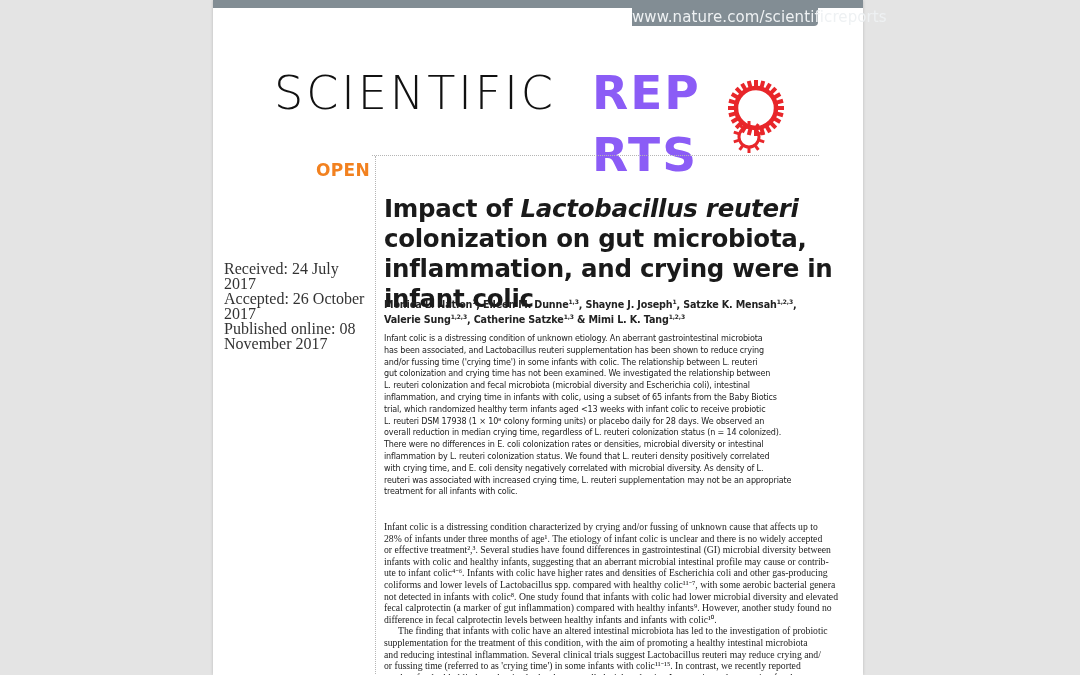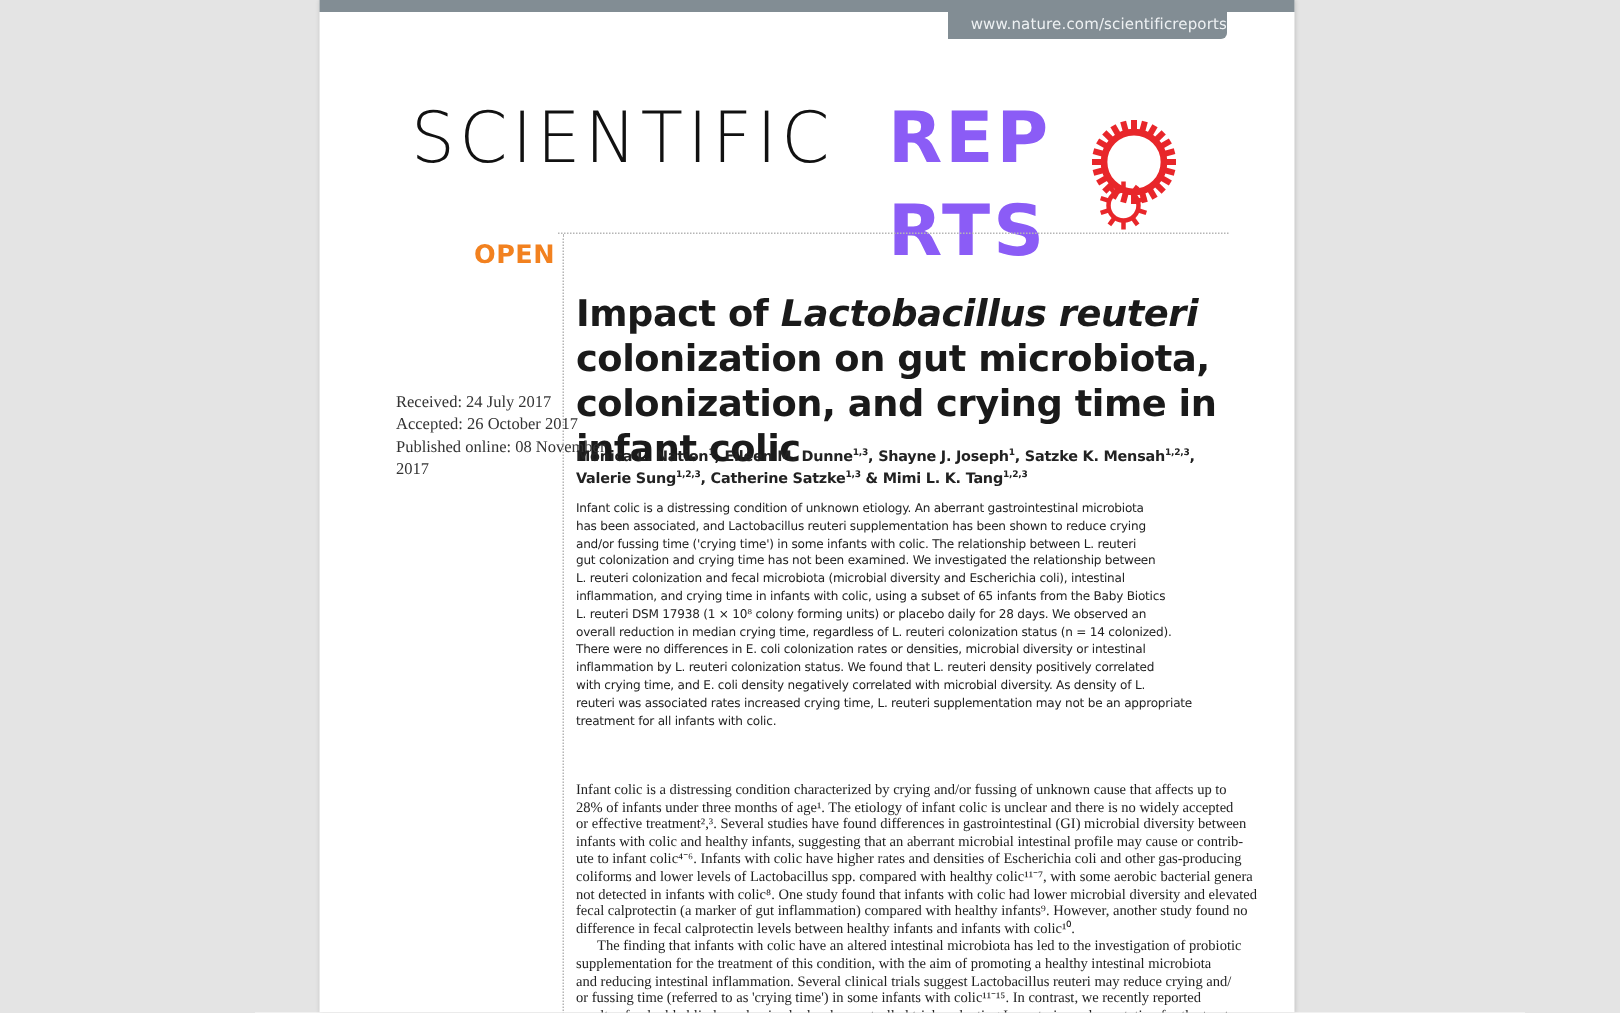--- a/index.html
+++ b/index.html
@@ -14,21 +14,21 @@
     box-shadow: 0 0 3px rgba(0,0,0,0.18);
   }
   .topbar {
     position:absolute; left:0; top:0; width:650px; height:8px;
     background:#828d94;
   }
   .url-tab {
     position:absolute; left:419px; top:8px; height:18px; width:186px;
     background:#828d94; border-radius:0 0 4px 0;
     color:#eef1f3;
-    font-family:"DejaVu Sans", sans-serif; font-size:10px;
+    font-family:"DejaVu Sans", sans-serif; font-size:15px;
     line-height:18px; text-align:right; letter-spacing:0.1px;
   }
   .masthead {
     position:absolute; left:45px; top:62px; height:70px; width:570px;margin-left:16px;
   }
   .mast-light {
     position:absolute; left:0; top:0;
     font-family:"DejaVu Sans", sans-serif; font-weight:200;
     font-size:47px; letter-spacing:3px; color:#111; line-height:62px;
     transform:scaleX(0.98); transform-origin:left;
@@ -59,22 +59,22 @@
   .title {
     position:absolute; left:171px; top:158px; width:440px;
     font-family:"DejaVu Sans", sans-serif; font-weight:bold;
     font-size:24.5px; line-height:30px; color:#1a1a1a;
     letter-spacing:-0.3px;
     margin-top:36px;
   }
   .title i { font-style:italic; }
   .dates {
     position:absolute; left:11px; top:261px; width:150px;
-    font-family:"Liberation Serif", serif; font-size:11px;
-    line-height:15px; color:#333;margin-left:40px;
+    font-family:"Liberation Serif", serif; font-size:16px;
+    line-height:15px; color:#333;
   }
   .authors {
     position:absolute; left:171px; top:297px; width:440px;
     font-family:"DejaVu Sans", sans-serif; font-weight:bold;
     font-size:9.6px; line-height:15px; color:#222;
     letter-spacing:-0.15px;
   }
   .authors sup { font-size:6px; vertical-align:4px; line-height:0; }
   .abstract {
     position:absolute; left:171px; top:333px; width:440px;
@@ -149,21 +149,21 @@
   </div>
 
   <div class="hrule"></div>
   <div class="vrule"></div>
 
   <div class="open-label">OPEN</div>
 
   <div class="title">
     <div class="line"><span>Impact of </span><i>Lactobacillus reuteri</i></div>
     <div class="line">colonization on gut microbiota,</div>
-    <div class="line">colonization, and crying time in</div>
+    <div class="line">inflammation, and crying were in</div>
     <div class="line">infant colic</div>
   </div>
 
   <div class="dates">
     <div>Received: 24 July 2017</div>
     <div>Accepted: 26 October 2017</div>
     <div>Published online: 08 November 2017</div>
   </div>
 
   <div class="authors">
@@ -180,26 +180,27 @@
     </div>
   </div>
 
   <div class="abstract">
     <span class="line">Infant colic is a distressing condition of unknown etiology. An aberrant gastrointestinal microbiota</span>
     <span class="line">has been associated, and Lactobacillus reuteri supplementation has been shown to reduce crying</span>
     <span class="line">and/or fussing time ('crying time') in some infants with colic. The relationship between L. reuteri</span>
     <span class="line">gut colonization and crying time has not been examined. We investigated the relationship between</span>
     <span class="line">L. reuteri colonization and fecal microbiota (microbial diversity and Escherichia coli), intestinal</span>
     <span class="line">inflammation, and crying time in infants with colic, using a subset of 65 infants from the Baby Biotics</span>
+    <span class="line">trial, which randomized healthy term infants aged &lt;13 weeks with infant colic to receive probiotic</span>
     <span class="line">L. reuteri DSM 17938 (1 × 10⁸ colony forming units) or placebo daily for 28 days. We observed an</span>
     <span class="line">overall reduction in median crying time, regardless of L. reuteri colonization status (n = 14 colonized).</span>
     <span class="line">There were no differences in E. coli colonization rates or densities, microbial diversity or intestinal</span>
     <span class="line">inflammation by L. reuteri colonization status. We found that L. reuteri density positively correlated</span>
     <span class="line">with crying time, and E. coli density negatively correlated with microbial diversity. As density of L.</span>
-    <span class="line">reuteri was associated rates increased crying time, L. reuteri supplementation may not be an appropriate</span>
+    <span class="line">reuteri was associated with increased crying time, L. reuteri supplementation may not be an appropriate</span>
     <span class="line">treatment for all infants with colic.</span>
   </div>
 
   <div class="body-text">
     <span class="line">Infant colic is a distressing condition characterized by crying and/or fussing of unknown cause that affects up to</span>
     <span class="line">28% of infants under three months of age¹. The etiology of infant colic is unclear and there is no widely accepted</span>
     <span class="line">or effective treatment²,³. Several studies have found differences in gastrointestinal (GI) microbial diversity between</span>
     <span class="line">infants with colic and healthy infants, suggesting that an aberrant microbial intestinal profile may cause or contrib-</span>
     <span class="line">ute to infant colic⁴⁻⁶. Infants with colic have higher rates and densities of Escherichia coli and other gas-producing</span>
     <span class="line">coliforms and lower levels of Lactobacillus spp. compared with healthy colic¹¹⁻⁷, with some aerobic bacterial genera</span>

